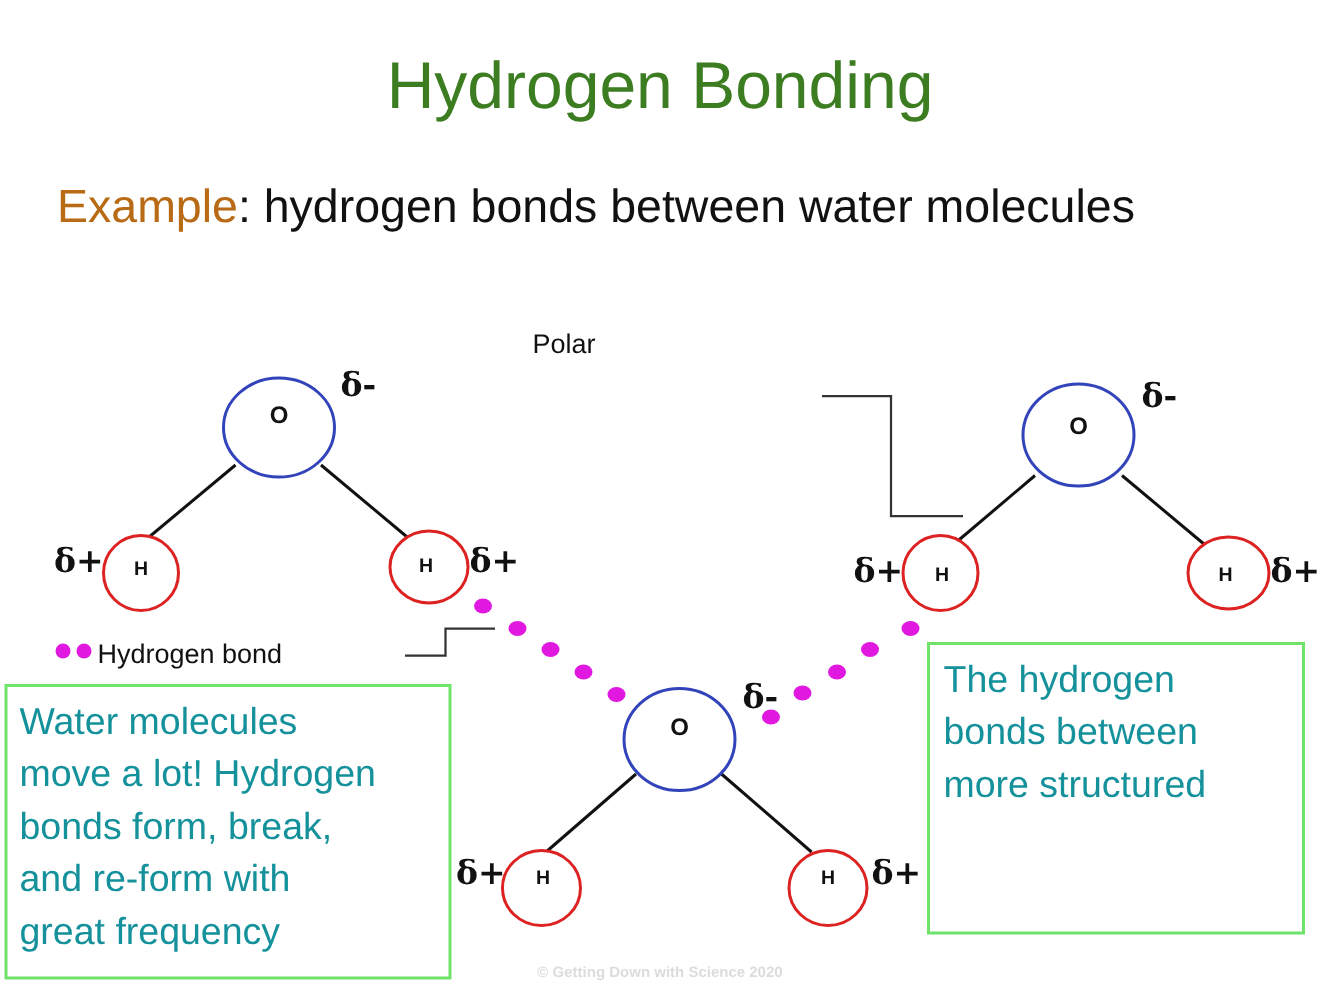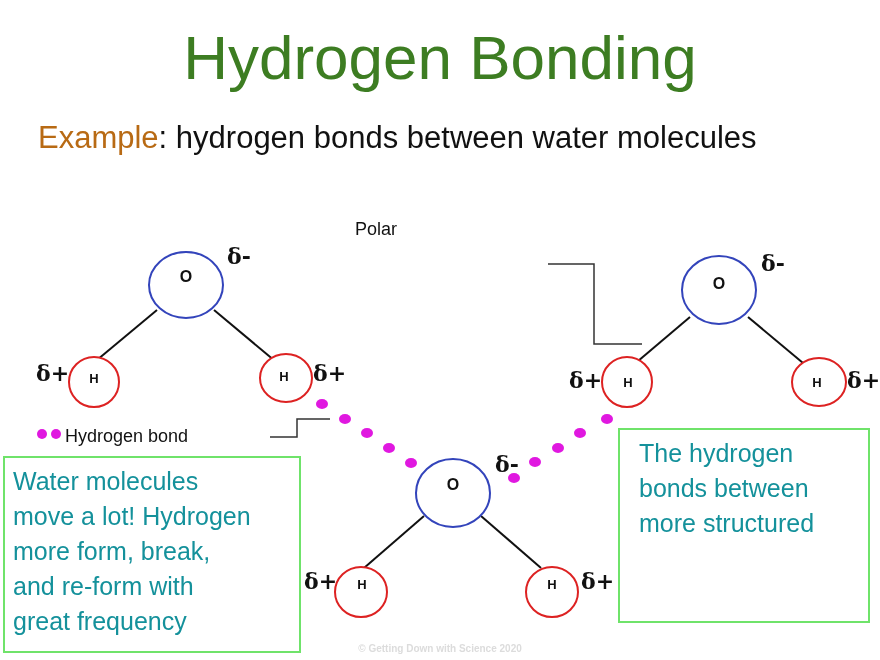--- a/index.html
+++ b/index.html
@@ -1,17 +1,17 @@
 <!DOCTYPE html>
 <html><head>
 <meta charset="utf-8">
 <style>
   html, body { margin:0; padding:0; background:#ffffff; }
   body { width:880px; height:660px; position:relative; overflow:hidden; font-family:"Liberation Sans", sans-serif; }
-  .title { position:absolute; left:0; top:22px; width:880px; text-align:center; font-size:62px; color:#3d7d22; line-height:72px; }
+  .title { position:absolute; left:0; top:22px; width:880px; text-align:center; font-size:44px; color:#3d7d22; line-height:72px; }
   .subtitle { position:absolute; left:38px; top:118px; font-size:31px; color:#111; line-height:40px; white-space:nowrap; }
   .subtitle .ex { color:#b86a14; }
   svg.diagram { position:absolute; left:0; top:0; }
   .lbl { position:absolute; font-size:18px; color:#111; line-height:34px; white-space:nowrap; }
   .note { position:absolute; border:2px solid #6fe36a; color:#14919b; font-size:25px; line-height:35px; box-sizing:border-box; padding:6px 0 0 8px; }
   .note div { white-space:nowrap; }
   .credit { position:absolute; left:340px; top:643px; width:200px; text-align:center; font-size:10px; color:#dcdcdc;font-weight:bold; }
 </style>
 </head>
 <body>
@@ -91,24 +91,24 @@
 </svg>
 
 <div class="lbl" style="left:355px; top:212px;">
   <div>Polar</div>
 </div>
 <div class="lbl" style="left:65px; top:419px;">Hydrogen bond</div>
 
 <div class="note" style="left:3px; top:456px; width:298px; height:197px;">
   <div>Water molecules</div>
   <div>move a lot! Hydrogen</div>
-  <div>more form, break,</div>
+  <div>bonds form, break,</div>
   <div>and re-form with</div>
   <div>great frequency</div>
 </div>
 
-<div class="note" style="left:618px; top:428px; width:252px; height:195px; padding-left:19px;">
+<div class="note" style="left:618px; top:428px; width:252px; height:195px; padding-left:9px;">
   <div>The hydrogen</div>
   <div>bonds between</div>
   <div>more structured</div>
 </div>
 
 <div class="credit">© Getting Down with Science 2020</div>
 
 </body></html>

